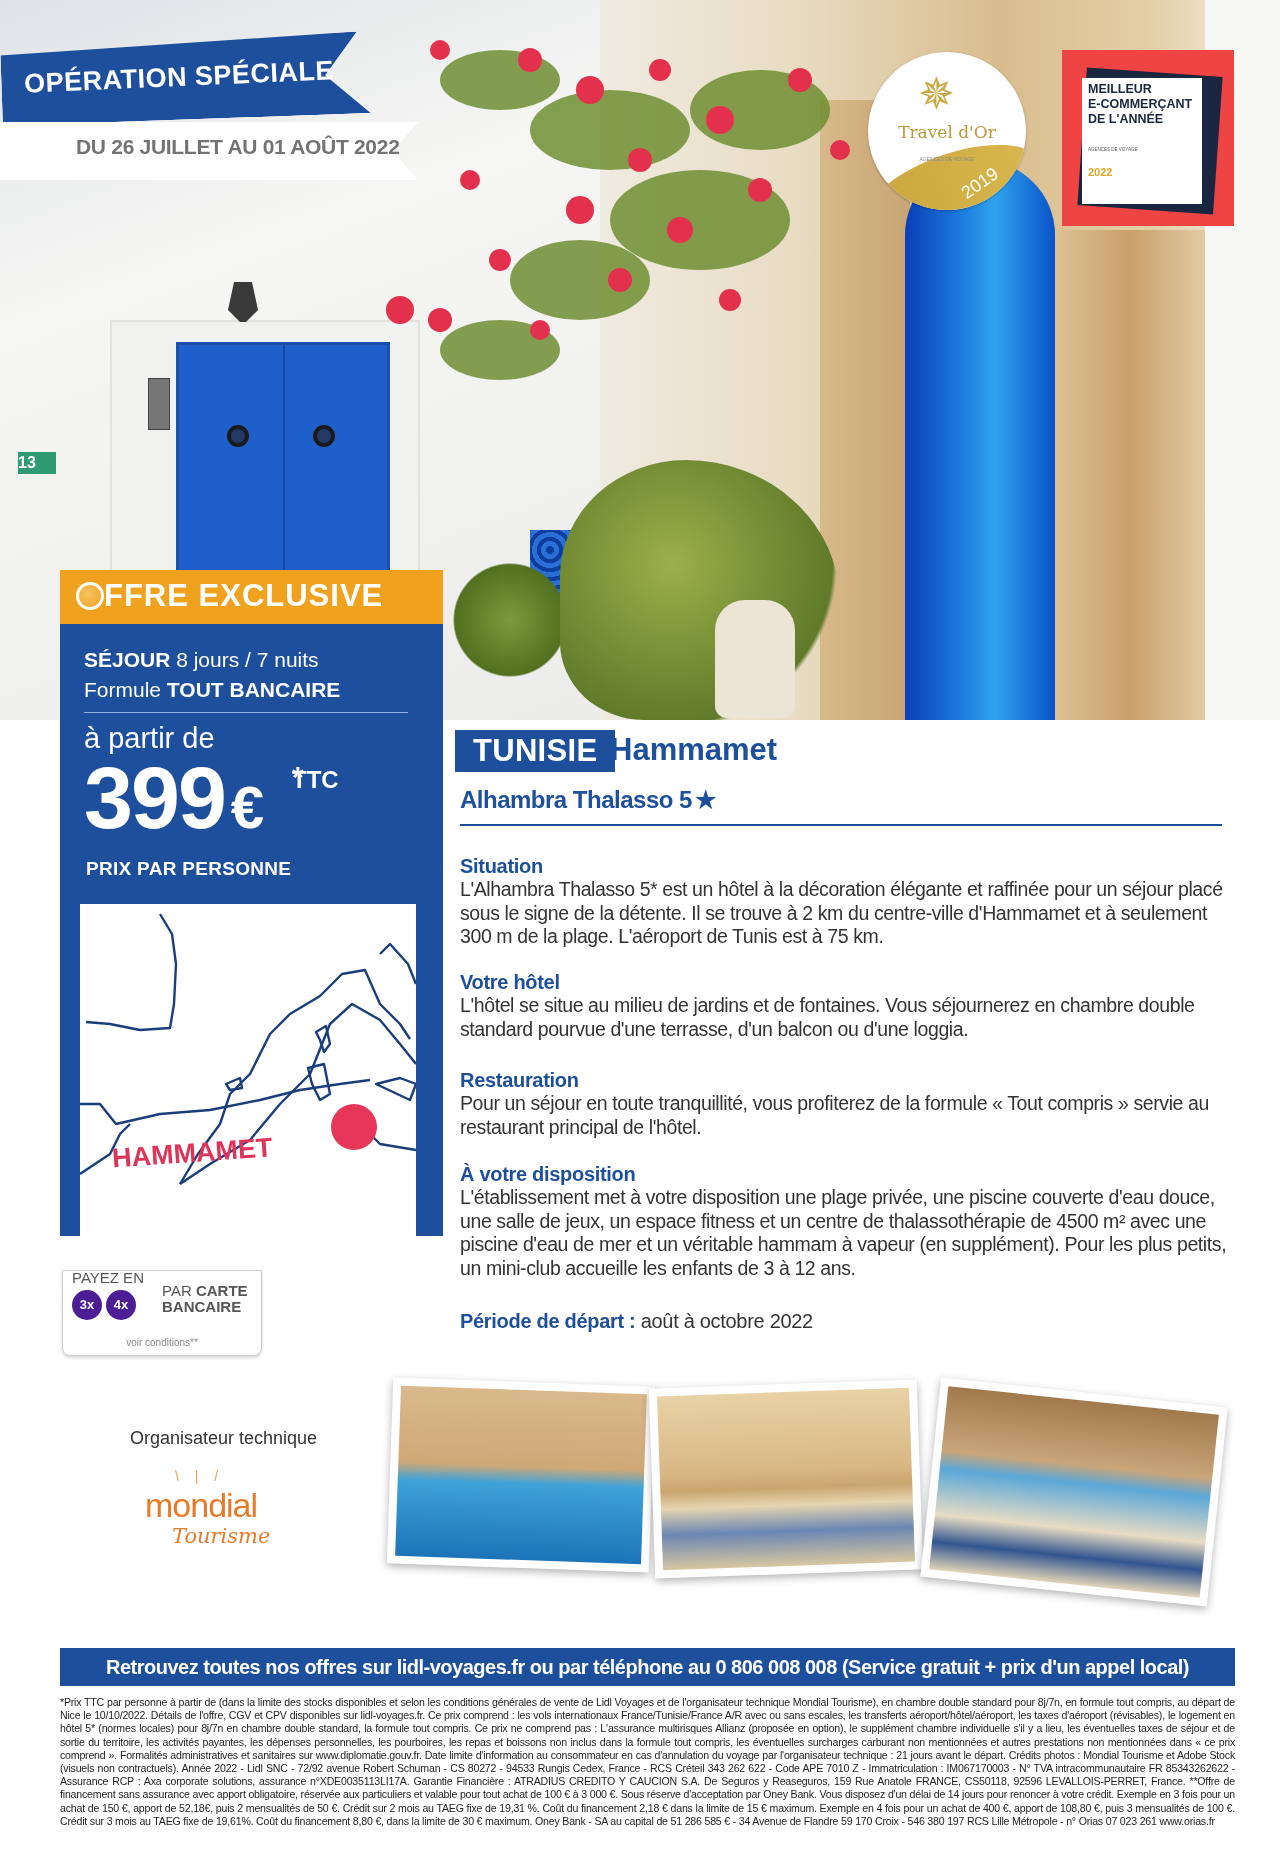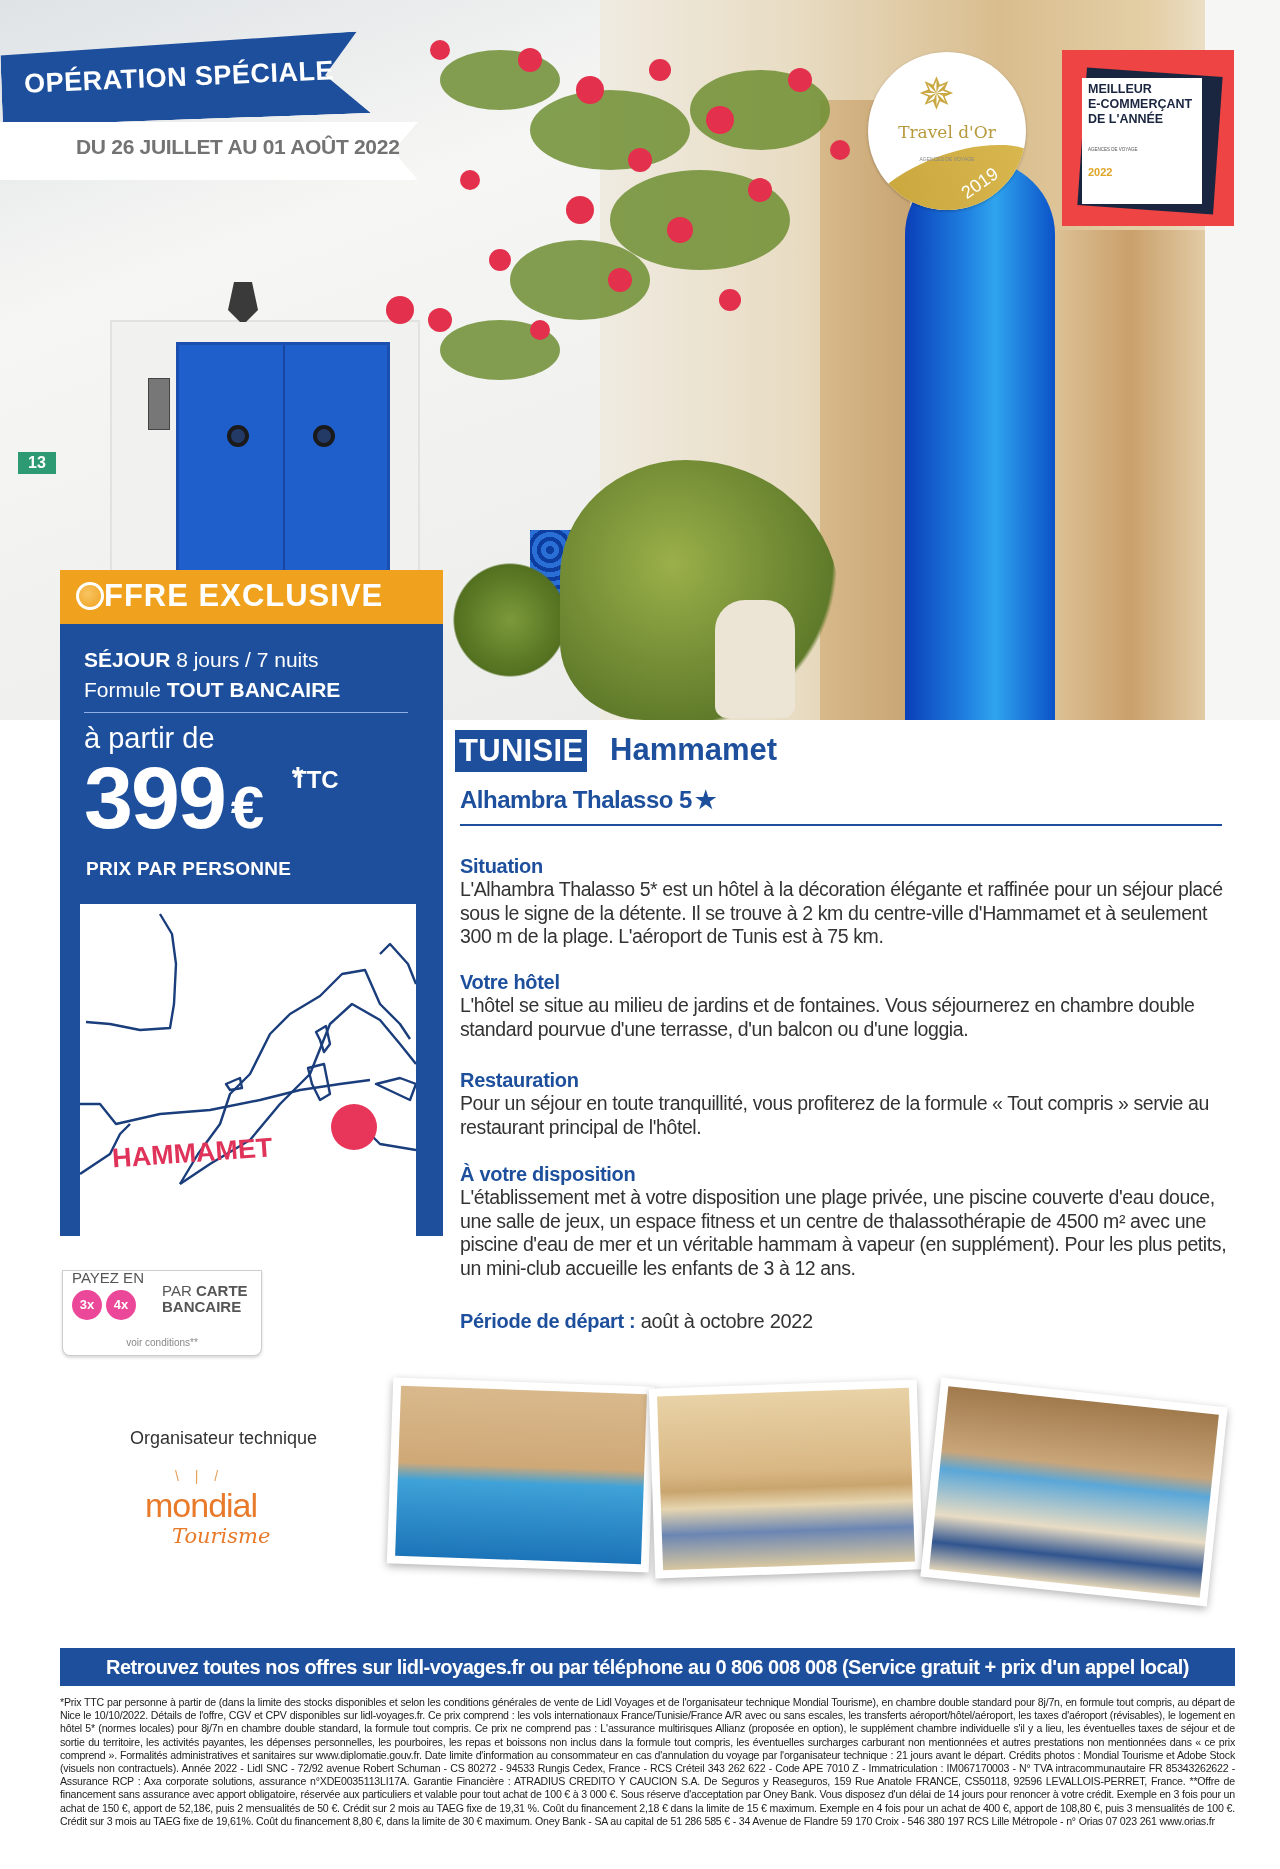--- a/index.html
+++ b/index.html
@@ -10,21 +10,21 @@
   
   .hero{left:0;top:0;width:1280px;height:720px;overflow:hidden;
     background:linear-gradient(90deg,#eeeeec 0%,#f3f2ef 40%,#e8dcc3 62%,#d9bd8e 78%,#e4cfa6 90%,#f4f4f2 100%)}
   .wall-shade{left:0;top:0;width:600px;height:720px;background:linear-gradient(160deg,#dfe3e6 0%,#f6f6f4 35%,#ececea 100%)}
   .door-frame{left:110px;top:320px;width:310px;height:400px;background:#f1f1ef;box-shadow:inset 0 0 0 2px #e2e2e0}
   .blue-door{left:176px;top:342px;width:214px;height:378px;background:#1f5fcc;border:3px solid #1a4fb0}
   .blue-door:after{content:"";position:absolute;left:50%;top:0;width:2px;height:100%;background:#1747a0}
   .knocker{width:22px;height:22px;border-radius:50%;border:4px solid #1a1a1a;background:#233a66}
   .lamp{left:228px;top:282px;width:30px;height:40px;background:#3a3a3a;clip-path:polygon(20% 0,80% 0,100% 70%,60% 100%,40% 100%,0 70%)}
   .mailbox{left:148px;top:378px;width:22px;height:52px;background:#777;border:1px solid #444}
-  .housenum{left:18px;top:452px;width:38px;height:22px;background:#2e9a74;color:#fff;font-size:16px;font-weight:bold;text-align:center;line-height:22px}
+  .housenum{left:18px;top:452px;width:38px;height:22px;background:#2e9a74;color:#fff;font-size:16px;font-weight:bold;line-height:22px}
   .arch-door{left:905px;top:160px;width:150px;height:560px;border-radius:75px 75px 0 0;background:linear-gradient(90deg,#0a3fb8 0%,#1f7fe0 40%,#2fa4ee 60%,#0b52c8 100%)}
   .stone{left:820px;top:100px;width:90px;height:620px;background:linear-gradient(90deg,#d7b98a,#c9a574)}
   .stone2{left:1055px;top:230px;width:150px;height:490px;background:linear-gradient(90deg,#dcc196,#caa06b,#e1cba5)}
   .whitepost{left:1205px;top:0;width:75px;height:720px;background:#f6f6f5}
   .window-grille{left:530px;top:530px;width:120px;height:70px;background:repeating-radial-gradient(circle at 20px 20px,#0d3d9e 0 4px,#2a6fd6 4px 9px)}
   .flowers{left:380px;top:20px;width:520px;height:470px}
   .plant{left:560px;top:460px;width:280px;height:260px;border-radius:45% 55% 30% 30%;background:radial-gradient(circle at 40% 40%,#9bb04a,#5f7a2a 70%,transparent 72%)}
   .pot{left:715px;top:600px;width:80px;height:118px;border-radius:30px 30px 12px 12px;background:#ece5d6}
   .bush{left:440px;top:560px;width:140px;height:120px;border-radius:50%;background:radial-gradient(circle,#7c9a3a 0,#52701f 60%,transparent 62%)}
 
@@ -63,32 +63,32 @@
   .price-star{left:292px;top:760px;font-size:30px;font-weight:bold;color:#fff}
   .price-ttc{left:292px;top:766px;font-size:24px;font-weight:bold;color:#fff}
   .per-person{left:86px;top:858px;font-size:19px;font-weight:bold;color:#fff;letter-spacing:.3px}
   .map-box{left:80px;top:904px;width:336px;height:336px;background:#fff}
   .map-label{left:112px;top:1138px;font-size:27px;font-weight:bold;color:#e0335a;transform:rotate(-4deg)}
   .map-dot{left:331px;top:1104px;width:46px;height:46px;border-radius:50%;background:#e8365a}
 
   
   .pay-box{left:62px;top:1270px;width:200px;height:86px;background:#fff;border:1px solid #ccc;border-radius:0 0 8px 8px;box-shadow:0 2px 3px rgba(0,0,0,.15)}
   .pay-label{left:72px;top:1269px;font-size:15px;color:#555}
-  .pay-pill{width:30px;height:30px;border-radius:50%;background:#ec4899;color:#fff;font-size:13px;font-weight:bold;text-align:center;line-height:30px}
+  .pay-pill{width:30px;height:30px;border-radius:50%;background:#4c1d95;color:#fff;font-size:13px;font-weight:bold;text-align:center;line-height:30px}
   .pay-card{left:162px;top:1283px;font-size:15px;color:#555;line-height:16px}
   .pay-card b{color:#555}
   .pay-cond{left:62px;top:1337px;width:200px;text-align:center;font-size:10px;color:#888}
 
   .organiser{left:130px;top:1428px;font-size:18px;color:#333}
   .mondial{left:145px;top:1486px;font-size:34px;color:#e87a2a;font-family:"Liberation Sans",sans-serif;letter-spacing:-1px}
   .mondial-sub{left:172px;top:1524px;font-size:21px;color:#e87a2a;font-style:italic;font-family:"DejaVu Serif",serif}
   .mondial-rays{left:175px;top:1468px;font-size:14px;color:#e8a05a;letter-spacing:6px}
 
   
-  .country-tag{left:455px;top:730px;height:42px;padding:0 4px;background:#1d4f9c;color:#fff;font-size:31px;font-weight:bold;line-height:42px;letter-spacing:.3px}
+  .country-tag{left:455px;top:730px;height:42px;padding:0 18px;background:#1d4f9c;color:#fff;font-size:31px;font-weight:bold;line-height:42px;letter-spacing:.3px}
   .city{left:610px;top:732px;font-size:31px;font-weight:bold;color:#1d4f9c}
   .hotel-name{left:460px;top:786px;font-size:24px;font-weight:bold;color:#1d4f9c;letter-spacing:-.5px}
   .title-rule{left:460px;top:824px;width:762px;height:2px;background:#1d4f9c}
   .section{left:460px;width:780px}
   .section h3{font-size:20px;font-weight:bold;color:#1d4f9c;letter-spacing:-.3px;line-height:24px}
   .section p{font-size:19.5px;color:#333;line-height:23.5px;letter-spacing:-.4px}
   .period{left:460px;top:1310px;font-size:20px;color:#333;letter-spacing:-.3px}
   .period b{color:#1d4f9c}
 
   

